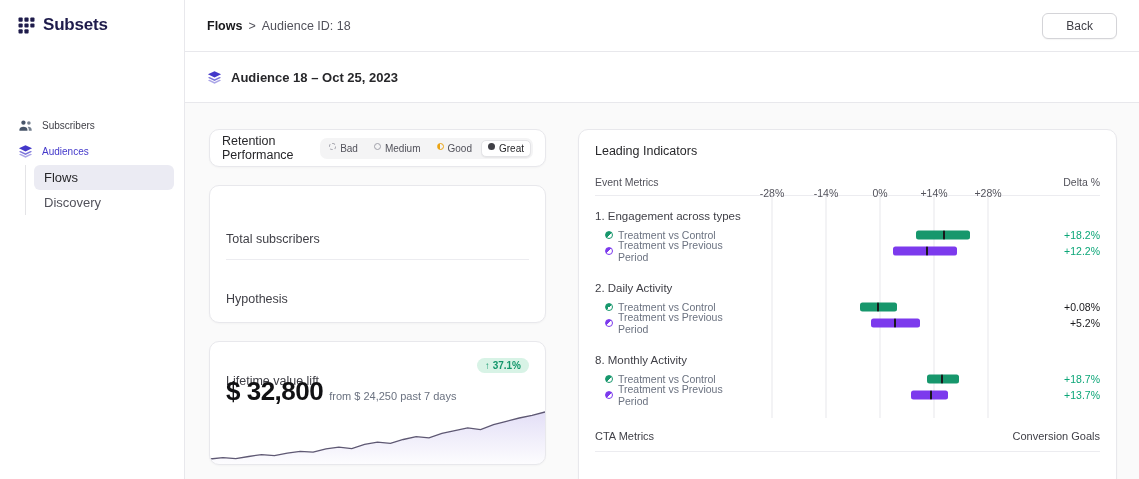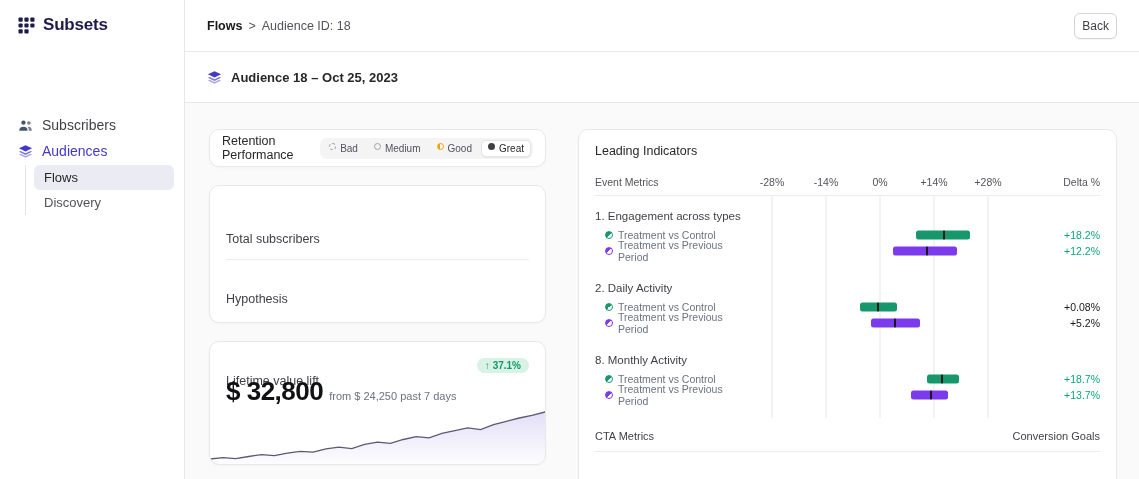--- a/index.html
+++ b/index.html
@@ -6,35 +6,35 @@
   html,body { width:1139px; height:479px; overflow:hidden; background:#fff;
     font-family:"Liberation Sans", sans-serif; color:#18181b; }
   .app { display:flex; width:100%; height:100%; }
 
   
   aside { width:185px; flex-shrink:0; background:#fff; border-right:1px solid #e8e8ec; }
   .logo { display:flex; align-items:center; gap:8px; padding:15px 18px; }
   .logo-text { font-size:17px; font-weight:700; color:#1e1b4b; letter-spacing:-.2px; }
   nav { margin-top:62px; padding:0 10px; }
   .nav-item { display:flex; align-items:center; gap:9px; height:26px; padding:0 8px;
-    font-size:14px; color:#3f3f46; border-radius:6px; cursor:pointer; }
+    font-size:10px; color:#3f3f46; border-radius:6px; cursor:pointer; }
   .nav-item.audiences { color:#4338ca; font-weight:500; }
   .nav-sub { margin:1px 0 0 15px; border-left:1px solid #e4e4e7; }
   .nav-subitem { height:25px; display:flex; align-items:center; padding:0 10px; margin-left:8px;
     font-size:13px; color:#52525b; border-radius:6px; cursor:pointer; }
   .nav-subitem.active { background:#ebebf3; color:#27272a; font-weight:500; }
 
   
   main { flex:1; min-width:0; display:flex; flex-direction:column; background:#fafafa; }
   .topbar { height:52px; flex-shrink:0; background:#fff; border-bottom:1px solid #e8e8ec;
     display:flex; align-items:center; justify-content:space-between; padding:0 22px; }
   .breadcrumb { display:flex; gap:6px; font-size:12.5px; color:#52525b; }
   .bc-strong { color:#18181b; font-weight:600; cursor:pointer; }
   .back-btn { font-family:inherit; font-size:12px; color:#3f3f46; background:#fff;
-    border:1px solid #d4d4d8; border-radius:6px; padding:5px 7px; cursor:pointer;
+    border:1px solid #d4d4d8; border-radius:6px; padding:5px 23px; cursor:pointer;
     box-shadow:0 1px 1px rgba(0,0,0,.04); }
   .subbar { height:51px; flex-shrink:0; background:#fff; border-bottom:1px solid #e8e8ec;
     display:flex; align-items:center; gap:9px; padding:0 22px; font-size:13px; font-weight:600; color:#27272a; }
 
   .content { flex:1; display:flex; gap:32px; padding:26px 22px 0 24px; align-items:flex-start; }
   .card { background:#fff; border:1px solid #e8e8ec; border-radius:10px;
     box-shadow:0 1px 2px rgba(16,24,40,.03); }
   .col-left { width:337px; flex-shrink:0; }
 
   
@@ -70,21 +70,21 @@
   .spark { display:block; width:100%; height:56px; margin-top:4px; }
 
   
   .ind-card { flex:1; min-width:0; padding:14px 16px 0; height:372px; overflow:hidden; }
   .ind-title { font-size:12.5px; font-weight:500; color:#27272a; margin-bottom:16px; }
   .ind-header { position:relative; height:22px; font-size:10.5px; color:#52525b;
     border-bottom:1px solid #ececf0; }
   .ind-header .hl { position:absolute; left:0; top:2px; }
   .ind-header .hr { position:absolute; right:0; top:2px; }
   .plot-span { position:absolute; left:150px; right:85px; top:0; bottom:0; }
-  .tick { position:absolute; top:2px; transform:translateX(-50%); }
+  .tick { position:absolute; top:13px; transform:translateX(-50%); }
   .plot-region { position:relative; padding:4px 0 2px; }
   .grid-overlay { position:absolute; left:150px; right:85px; top:0; bottom:0; }
   .gridline { position:absolute; top:0; bottom:0; width:1px; background:#e8e8ec; transform:translateX(-50%); }
   .metric-group { position:relative; padding:10px 0 13px; }
   .group-label { font-size:11.5px; color:#3f3f46; margin-bottom:5px; position:relative; }
   .mrow { display:flex; align-items:center; height:16px; position:relative; }
   .mrow-label { width:150px; flex-shrink:0; display:flex; align-items:center; gap:5px;
     padding-left:10px; font-size:10.5px; color:#6b7280; }
   .sub-icon { width:8px; height:8px; border-radius:50%; border:1px solid #999; flex-shrink:0; }
   .mrow-plot { flex:1; position:relative; height:100%; margin-right:85px; }

